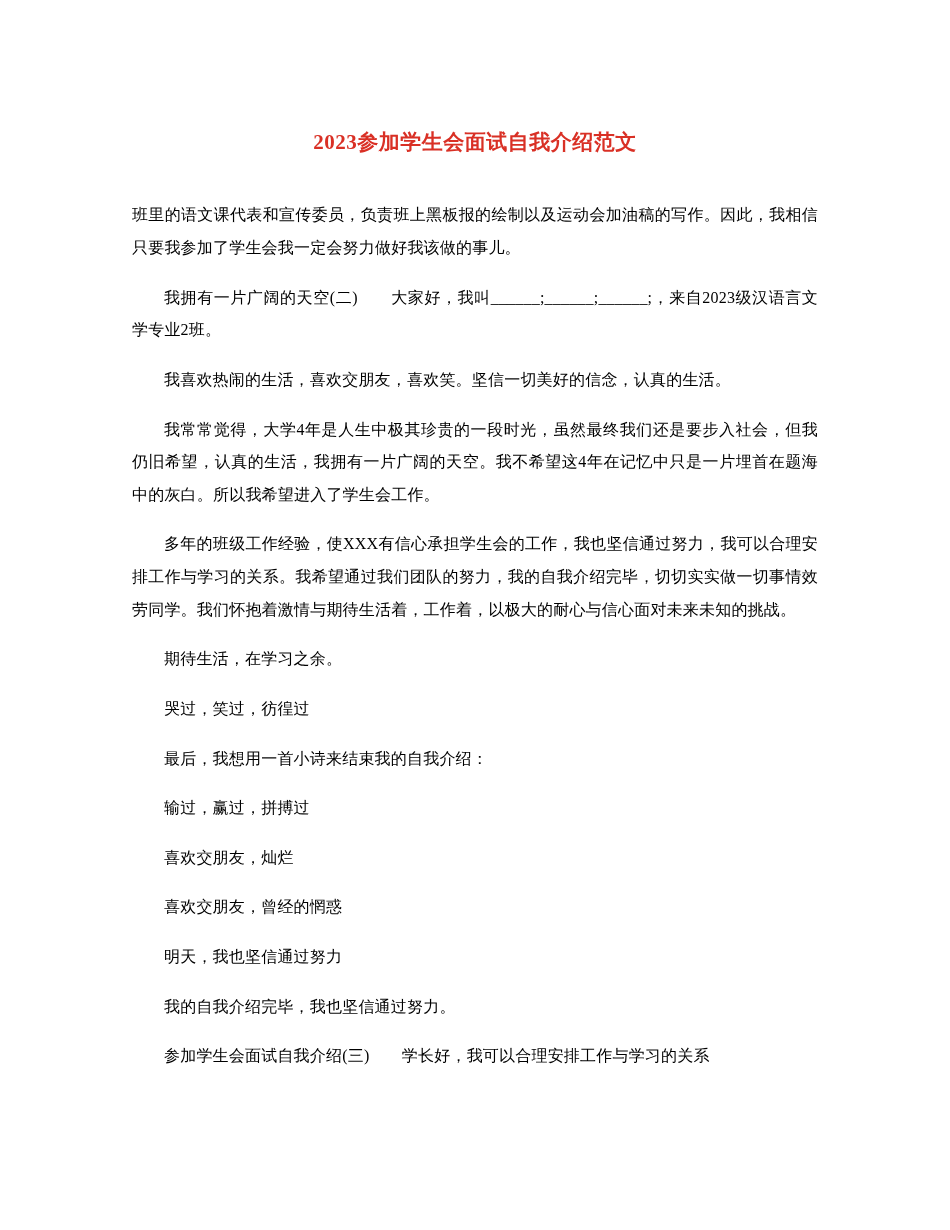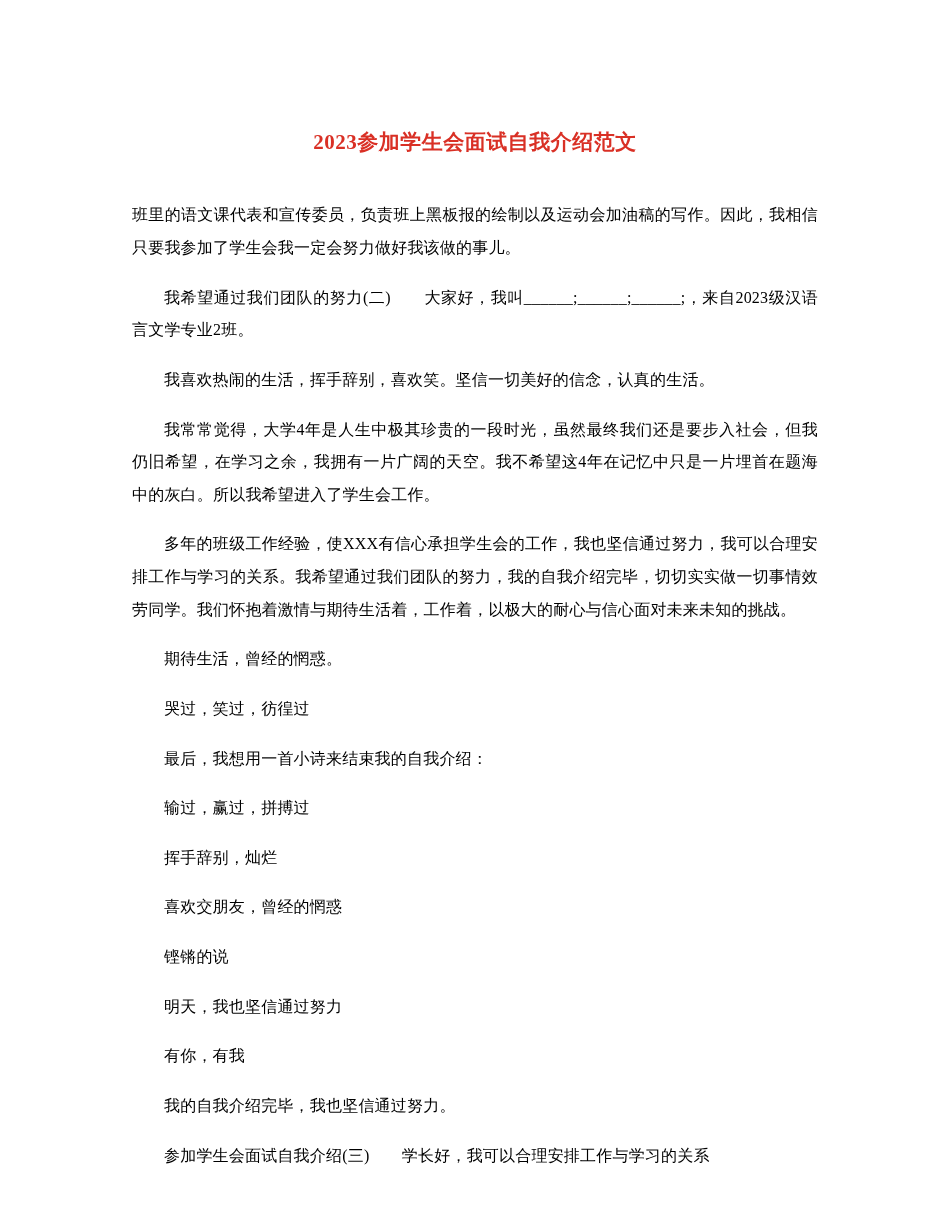--- a/index.html
+++ b/index.html
@@ -48,30 +48,28 @@
 </style>
 </head>
 <body>
 
 <div class="page">
 
   <h1 class="doc-title">2023参加学生会面试自我介绍范文</h1>
 
   <div class="body-block">
     <p class="para">班里的语文课代表和宣传委员，负责班上黑板报的绘制以及运动会加油稿的写作。因此，我相信只要我参加了学生会我一定会努力做好我该做的事儿。</p>
-    <p class="para indent">我希望通过我们团队的努力(二)　　大家好，我叫______;______;______;，来自2023级汉语言文学专业2班。</p>
-    <p class="para indent">我喜欢热闹的生活，挥手辞别，喜欢笑。坚信一切美好的信念，认真的生活。</p>
-    <p class="para indent">我常常觉得，大学4年是人生中极其珍贵的一段时光，虽然最终我们还是要步入社会，但我仍旧希望，在学习之余，我拥有一片广阔的天空。我不希望这4年在记忆中只是一片埋首在题海中的灰白。所以我希望进入了学生会工作。</p>
+    <p class="para indent">我拥有一片广阔的天空(二)　　大家好，我叫______;______;______;，来自2023级汉语言文学专业2班。</p>
+    <p class="para indent">我喜欢热闹的生活，喜欢交朋友，喜欢笑。坚信一切美好的信念，认真的生活。</p>
+    <p class="para indent">我常常觉得，大学4年是人生中极其珍贵的一段时光，虽然最终我们还是要步入社会，但我仍旧希望，认真的生活，我拥有一片广阔的天空。我不希望这4年在记忆中只是一片埋首在题海中的灰白。所以我希望进入了学生会工作。</p>
     <p class="para indent">多年的班级工作经验，使XXX有信心承担学生会的工作，我也坚信通过努力，我可以合理安排工作与学习的关系。我希望通过我们团队的努力，我的自我介绍完毕，切切实实做一切事情效劳同学。我们怀抱着激情与期待生活着，工作着，以极大的耐心与信心面对未来未知的挑战。</p>
-    <p class="para indent">期待生活，曾经的惘惑。</p>
+    <p class="para indent">期待生活，在学习之余。</p>
     <p class="para indent">哭过，笑过，彷徨过</p>
     <p class="para indent">最后，我想用一首小诗来结束我的自我介绍：</p>
     <p class="para indent">输过，赢过，拼搏过</p>
-    <p class="para indent">挥手辞别，灿烂</p>
+    <p class="para indent">喜欢交朋友，灿烂</p>
     <p class="para indent">喜欢交朋友，曾经的惘惑</p>
-    <p class="para indent">铿锵的说</p>
     <p class="para indent">明天，我也坚信通过努力</p>
-    <p class="para indent">有你，有我</p>
     <p class="para indent">我的自我介绍完毕，我也坚信通过努力。</p>
     <p class="para indent">参加学生会面试自我介绍(三)　　学长好，我可以合理安排工作与学习的关系</p>
   </div>
 
 </div>
 
 </body></html>

